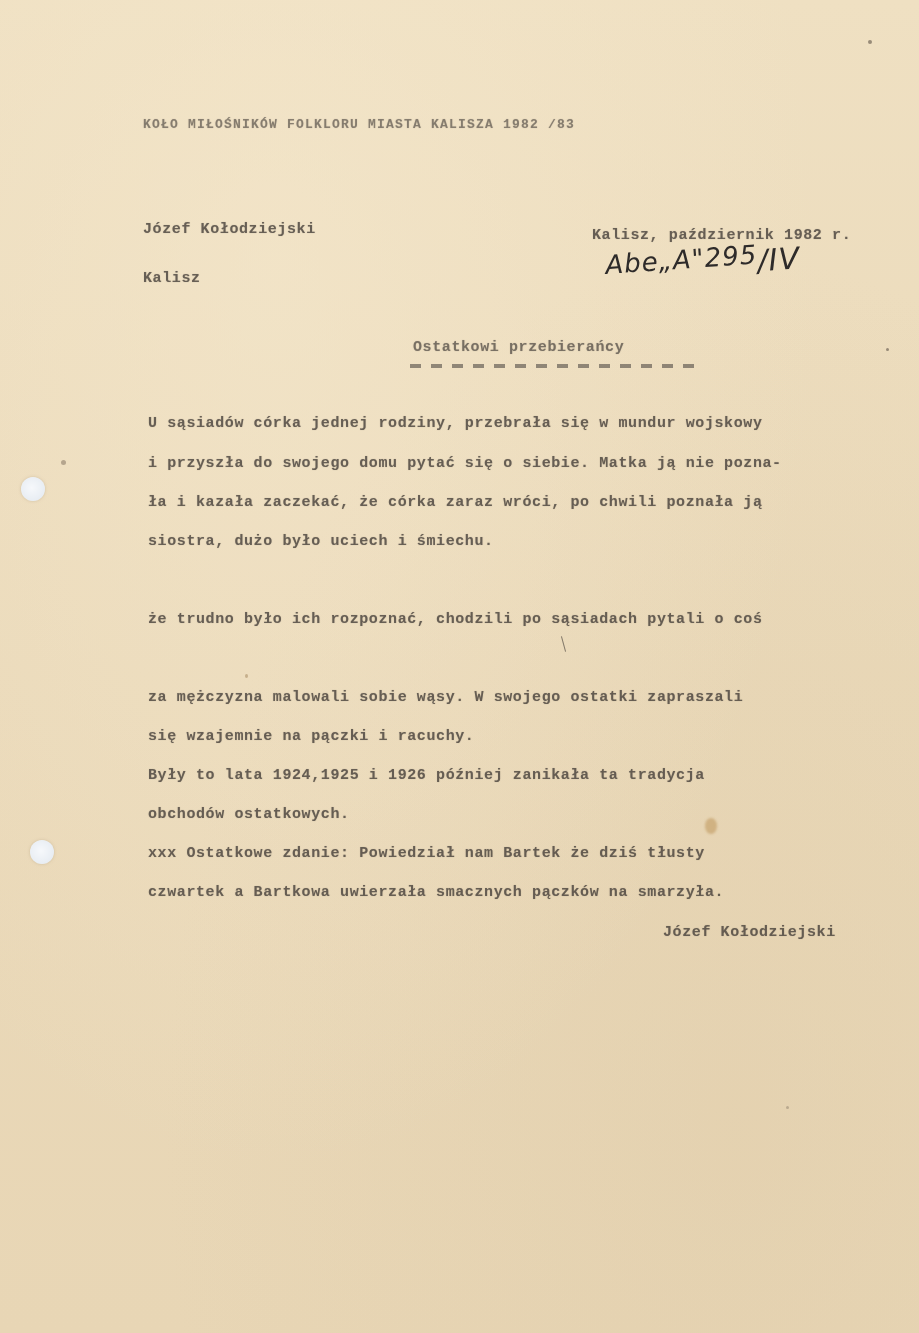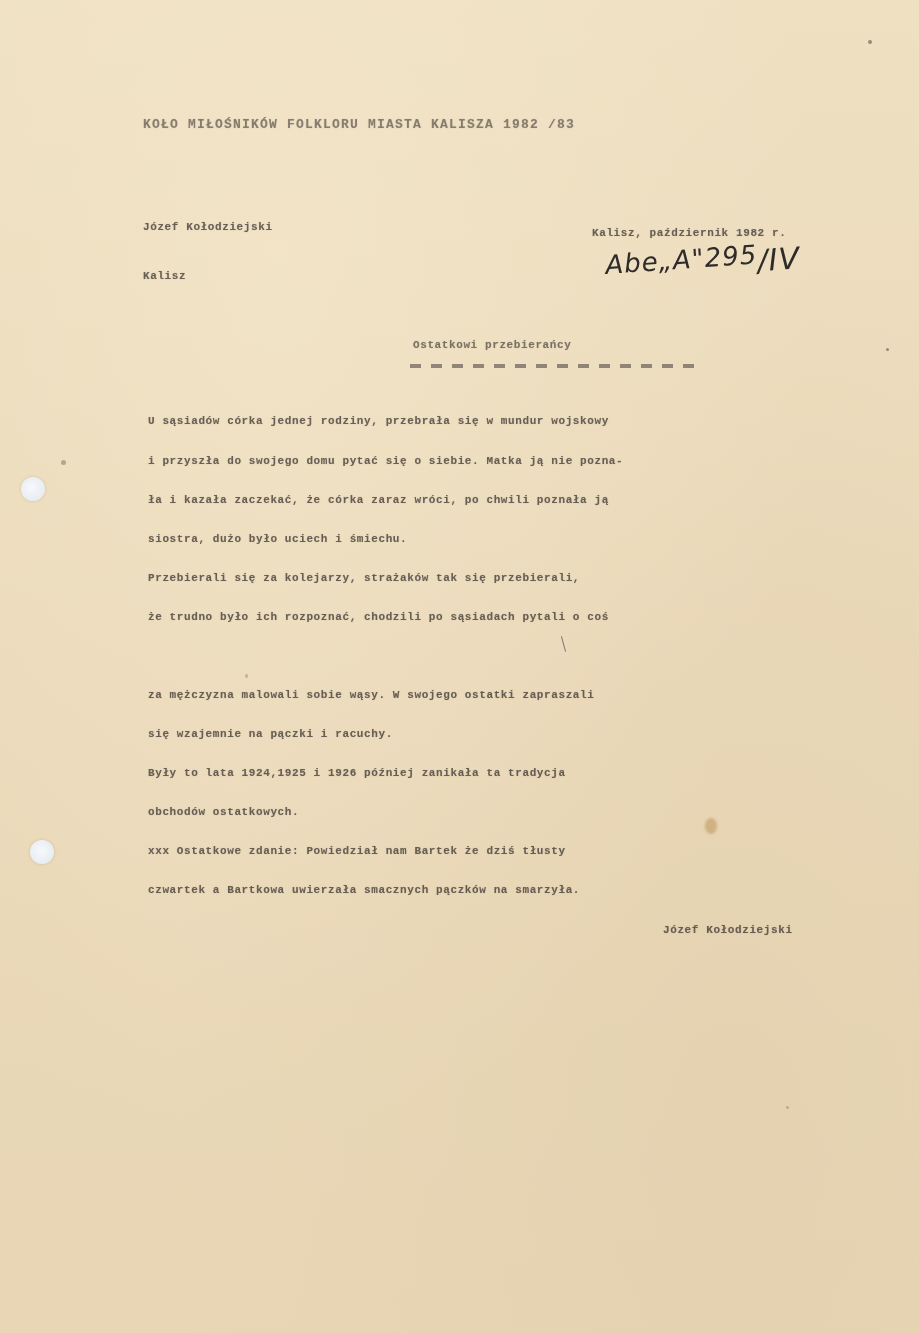--- a/index.html
+++ b/index.html
@@ -21,21 +21,21 @@
     }
     .page {
       position: absolute;
       left: 0; top: 0;
       width: 919px; height: 1333px;
     }
     .tw {
       position: absolute;
       font-family: "Liberation Mono", "DejaVu Sans Mono", monospace;
       font-weight: bold;
-      font-size: 11px;
+      font-size: 15px;
       color: rgba(70, 64, 58, 0.72);
       letter-spacing: 0.6px;
       white-space: nowrap;
       filter: blur(0.45px);
       text-shadow: 0 0 1px rgba(70,64,58,0.35);
     }
     .header-line {
       left: 143px; top: 117px;
       font-size: 13px;
       letter-spacing: 1.2px;
@@ -125,21 +125,20 @@
     <span>Abe„A"295</span><span class="slash-part">/IV</span>
   </div>
 
   <div class="tw title">Ostatkowi przebierańcy</div>
   <div class="title-underline"></div>
 
   <div class="tw body-line" style="top:415px">U sąsiadów córka jednej rodziny, przebrała się w mundur wojskowy</div>
   <div class="tw body-line" style="top:494px">ła i kazała zaczekać, że córka zaraz wróci, po chwili poznała ją</div>
   <div class="tw body-line" style="top:455px">i przyszła do swojego domu pytać się o siebie. Matka ją nie pozna-</div>
   <div class="tw body-line" style="top:533px">siostra, dużo było uciech i śmiechu.</div>
-  <div class="tw body-line" style="top:572px">Przebierali się za kolejarzy, strażaków tak się przebierali,</div>
   <div class="tw body-line" style="top:611px">że trudno było ich rozpoznać, chodzili po sąsiadach pytali o coś</div>
   <div class="tw body-line" style="top:689px">za mężczyzna malowali sobie wąsy. W swojego ostatki zapraszali</div>
   <div class="tw body-line" style="top:728px">się wzajemnie na pączki i racuchy.</div>
   <div class="tw body-line" style="top:767px">Były to lata 1924,1925 i 1926 później zanikała ta tradycja</div>
   <div class="tw body-line" style="top:806px">obchodów ostatkowych.</div>
   <div class="tw body-line" style="top:845px">xxx Ostatkowe zdanie: Powiedział nam Bartek że dziś tłusty</div>
   <div class="tw body-line" style="top:884px">czwartek a Bartkowa uwierzała smacznych pączków na smarzyła.</div>
 
   <div class="tw signature">Józef Kołodziejski</div>
 

